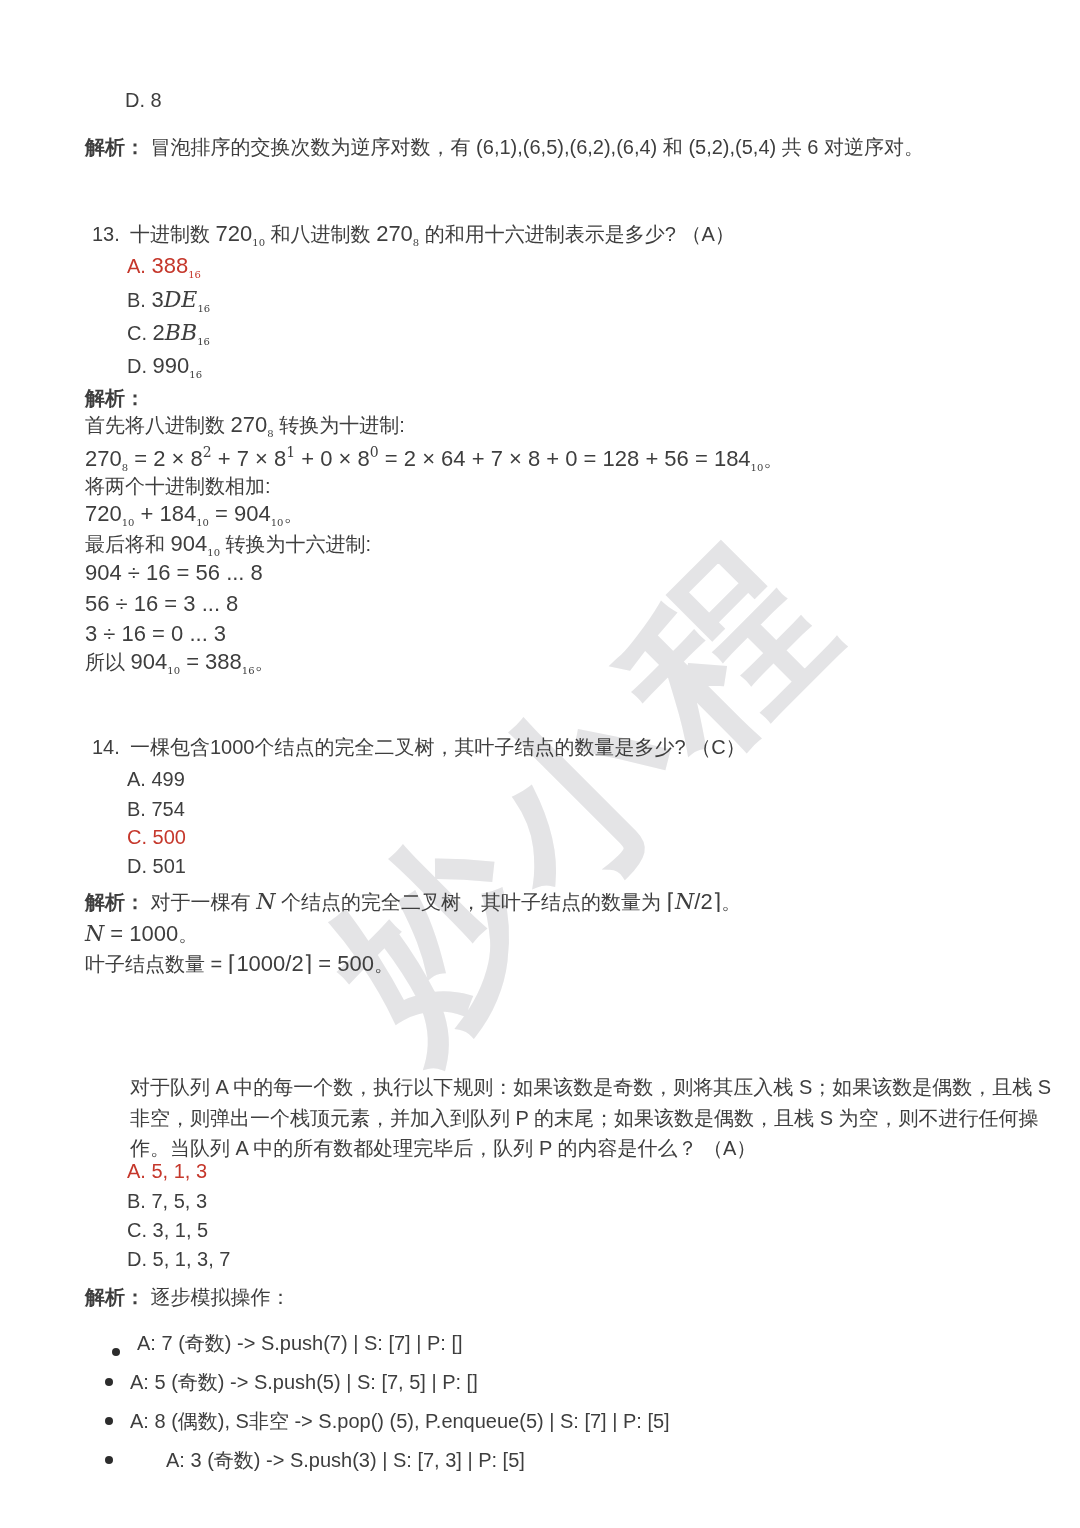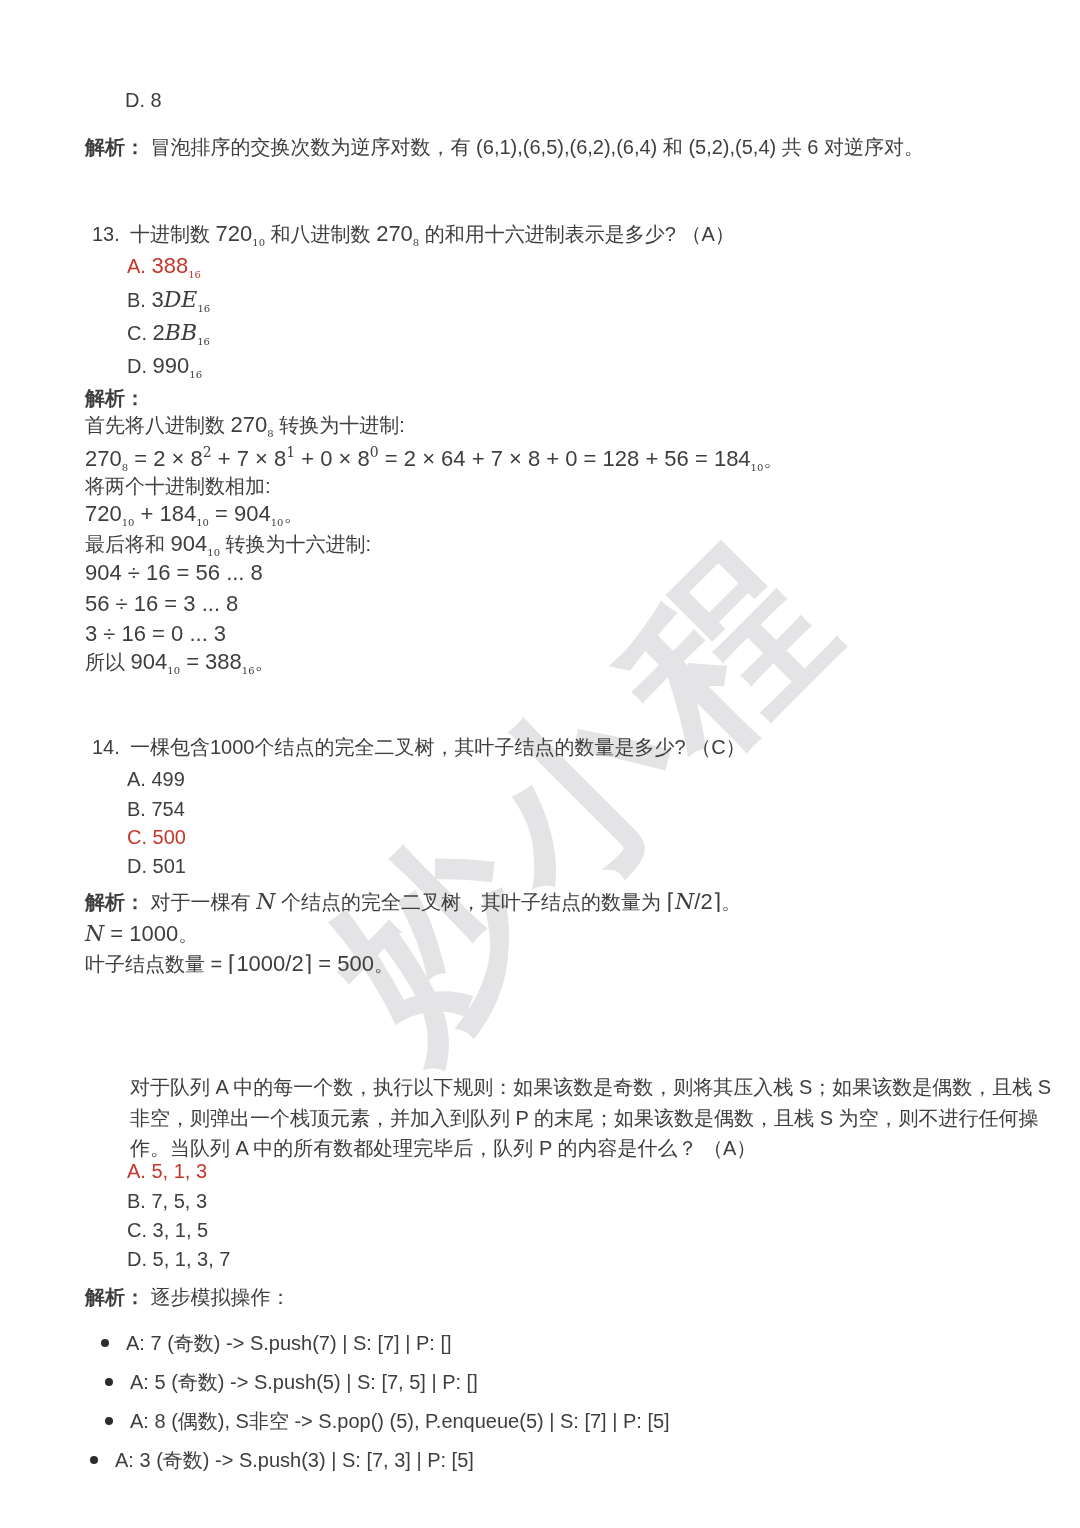--- a/index.html
+++ b/index.html
@@ -105,30 +105,30 @@
   <div class="line" style="left:130px;top:1073px;"><span class="r-sans">对于队列 A 中的每一个数，执行以下规则：如果该数是奇数，则将其压入栈 S；如果该数是偶数，且栈 S</span></div>
   <div class="line" style="left:130px;top:1134px;"><span class="r-sans">作。当队列 A 中的所有数都处理完毕后，队列 P 的内容是什么？ （A）</span></div>
 
   <div class="line" style="left:127px;top:1157px;"><span class="r-red">A. 5, 1, 3</span></div>
   <div class="line" style="left:127px;top:1187px;"><span class="r-sans">B. 7, 5, 3</span></div>
   <div class="line" style="left:127px;top:1216px;"><span class="r-sans">C. 3, 1, 5</span></div>
   <div class="line" style="left:127px;top:1245px;"><span class="r-sans">D. 5, 1, 3, 7</span></div>
 
   <div class="line" style="left:85px;top:1283px;"><span class="r-b">解析：</span><span class="r-sans"> 逐步模拟操作：</span></div>
 
-  <div class="step" style="left:101px;top:1330px;">
+  <div class="step" style="left:112px;top:1330px;align-items:flex-end;">
     <span class="dot"></span>
     <span>A: 7 (奇数) -&gt; S.push(7) | S: [7] | P: []</span>
   </div>
   <div class="step" style="left:105px;top:1369px;">
     <span class="dot"></span>
     <span>A: 5 (奇数) -&gt; S.push(5) | S: [7, 5] | P: []</span>
   </div>
   <div class="step" style="left:105px;top:1408px;">
     <span class="dot"></span>
     <span>A: 8 (偶数), S非空 -&gt; S.pop() (5), P.enqueue(5) | S: [7] | P: [5]</span>
   </div>
-  <div class="step" style="left:90px;top:1447px;">
+  <div class="step" style="left:105px;top:1447px;gap:36px;">
     <span class="dot"></span>
     <span>A: 3 (奇数) -&gt; S.push(3) | S: [7, 3] | P: [5]</span>
   </div>
 
 </div>
 
 </body></html>

